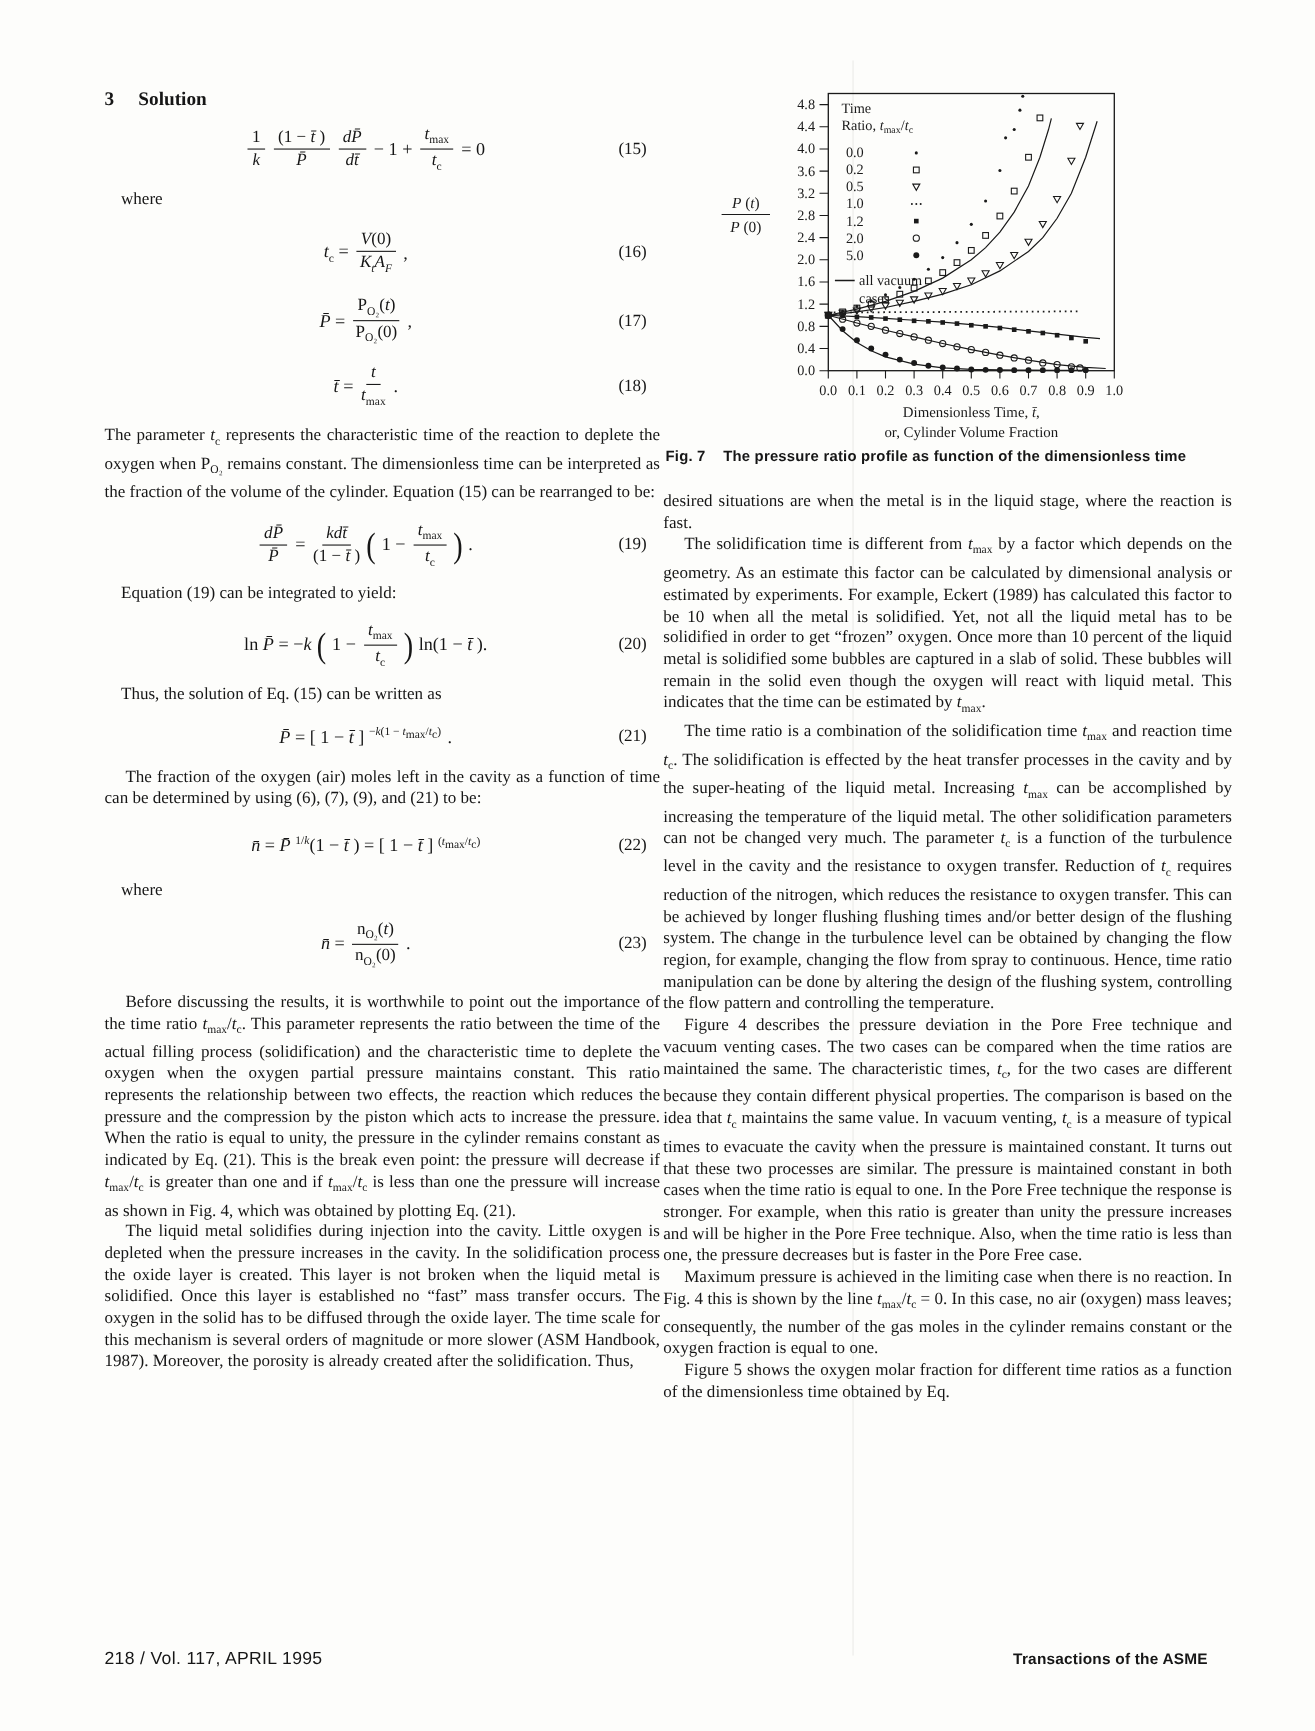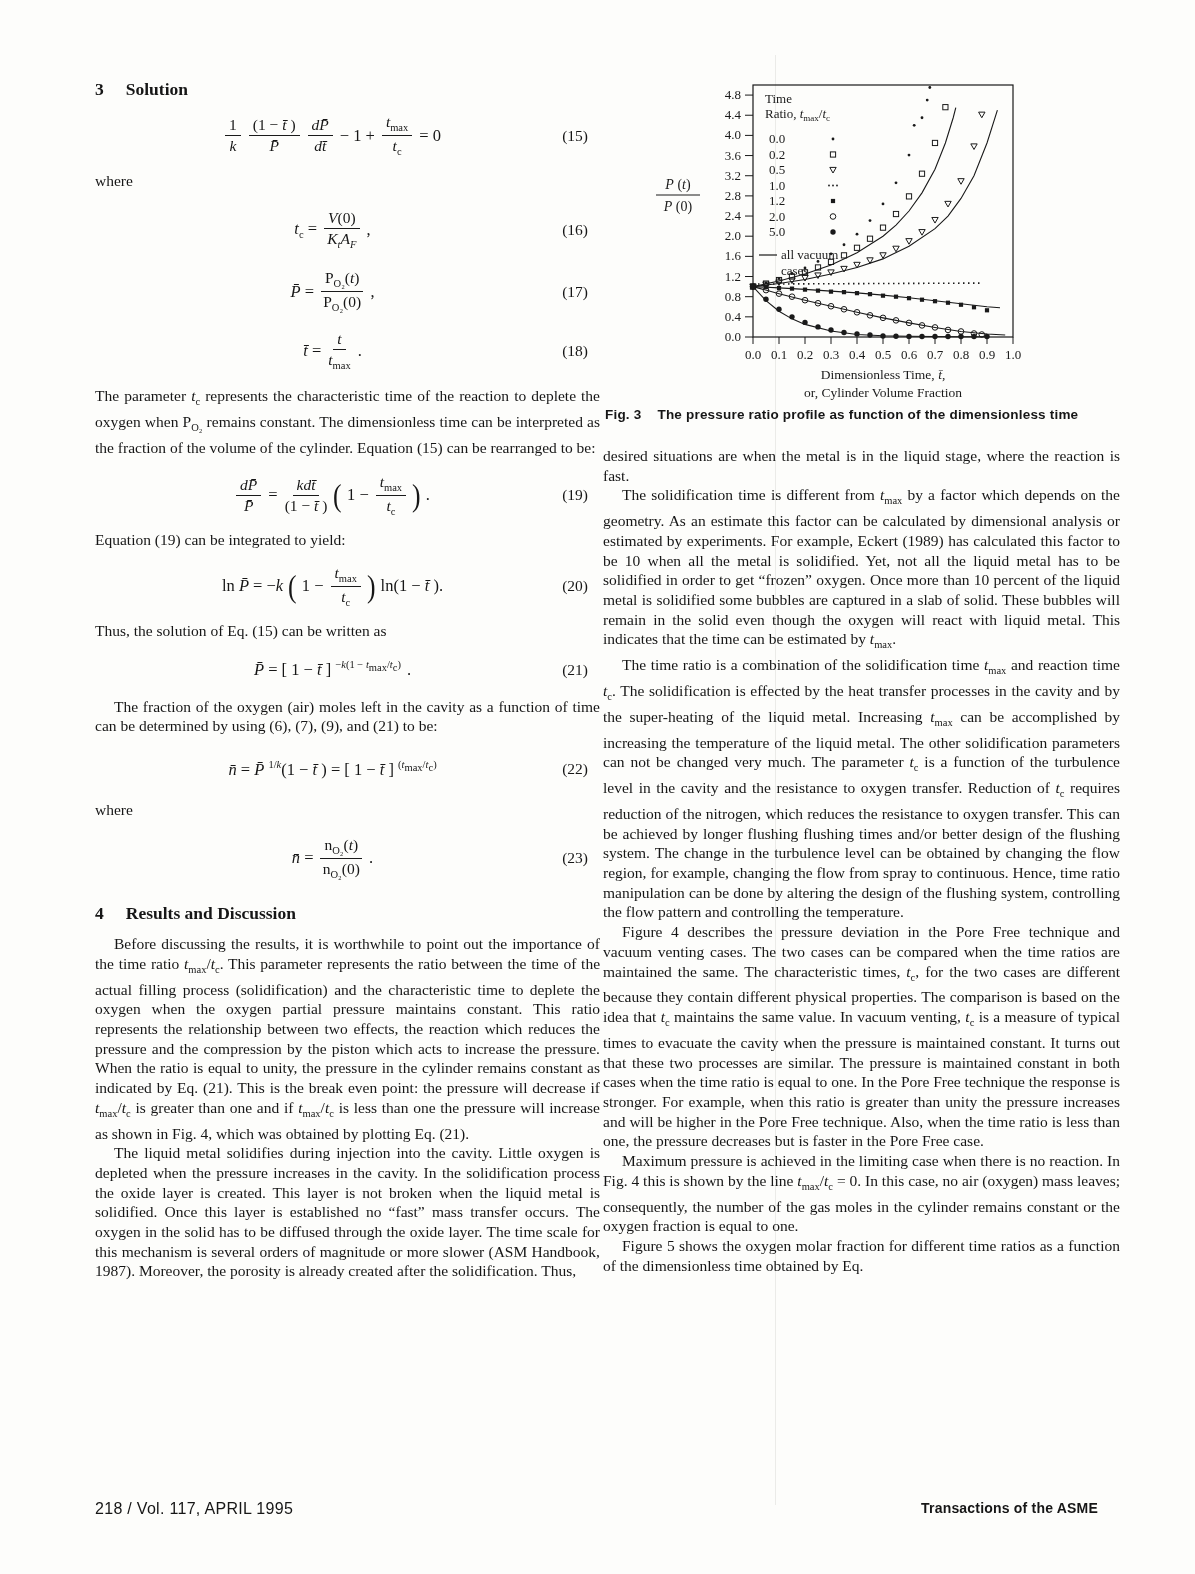--- a/index.html
+++ b/index.html
@@ -6,21 +6,21 @@
   #page{position:relative;width:1195px;height:1574px;background:#fdfdfb;color:#161616;
         font-family:"Liberation Serif",serif;overflow:hidden;}
   .gutter{position:absolute;left:775px;top:55px;width:1px;height:1450px;background:#ebebe8;}
   .col{position:absolute;top:75px;}
   #col-left{left:95px;width:505px;}
   #col-right{left:603px;width:517px;}
   .sechead{font-size:17.5px;font-weight:bold;margin:4px 0 10px 0;}
   .sechead .secnum{margin-right:22px;}
   .para{font-size:15.5px;line-height:19.7px;text-align:justify;margin:0;}
   .indent{text-indent:19px;}
-  .plain{font-size:15.5px;line-height:19.7px;margin:6px 0;}
+  .plain{font-size:15.5px;line-height:19.7px;margin:6px 15px;}
   sub{font-size:10.5px;} sup{font-size:10.5px;}
   
   .eq{display:flex;align-items:center;justify-content:center;position:relative;
       font-size:16.5px;margin:13px 30px 13px 0;min-height:34px;}
   .eq .tok{margin:0 3px;white-space:nowrap;}
   .frac{display:inline-flex;flex-direction:column;align-items:center;margin:0 4px;
         font-size:15.5px;line-height:1.15;text-align:center;}
   .frac .fn{border-bottom:1.2px solid #1a1a1a;padding:0 4px 1px 4px;}
   .frac .fd{padding-top:1px;}
   .bigp{font-size:32px;font-weight:400;line-height:1;margin:0 1px;transform:scaleX(.8);}
@@ -145,23 +145,20 @@
     <p class="plain">where</p>
     <div class="eq" style="margin:16px 30px 20px 0;">
         <span class="tok"><i>n̄</i> =</span>
         <span class="frac">
           <span class="fn">n<sub>O₂</sub>(<i>t</i>)</span>
           <span class="fd">n<sub>O₂</sub>(0)</span>
         </span>
         <span class="tok">.</span>
         <span class="eqnum">(23)</span>
       </div>
-    <div class="sechead" style="margin-top:22px;">
-      <span class="secnum">4</span><span>Results and Discussion</span>
-    </div>
     <p class="para indent">Before discussing the results, it is worthwhile to point out the importance of the time ratio <i>t</i><sub>max</sub>/<i>t</i><sub>c</sub>. This parameter represents the ratio between the time of the actual filling process (solidification) and the characteristic time to deplete the oxygen when the oxygen partial pressure maintains constant. This ratio represents the relationship between two effects, the reaction which reduces the pressure and the compression by the piston which acts to increase the pressure. When the ratio is equal to unity, the pressure in the cylinder remains constant as indicated by Eq. (21). This is the break even point: the pressure will decrease if <i>t</i><sub>max</sub>/<i>t</i><sub>c</sub> is greater than one and if <i>t</i><sub>max</sub>/<i>t</i><sub>c</sub> is less than one the pressure will increase as shown in Fig. 4, which was obtained by plotting Eq. (21).</p>
     <p class="para indent">The liquid metal solidifies during injection into the cavity. Little oxygen is depleted when the pressure increases in the cavity. In the solidification process the oxide layer is created. This layer is not broken when the liquid metal is solidified. Once this layer is established no “fast” mass transfer occurs. The oxygen in the solid has to be diffused through the oxide layer. The time scale for this mechanism is several orders of magnitude or more slower (ASM Handbook, 1987). Moreover, the porosity is already created after the solidification. Thus,</p>
   </div>
 
   <div id="col-right" class="col">
     <div id="figure">
       <svg id="chart-svg" width="517" height="322" viewBox="0 0 517 322">
           <rect x="150" y="4" width="260" height="252" fill="none" stroke="#1a1a1a" stroke-width="1.2"></rect>
           <line x1="142" y1="256" x2="150" y2="256" stroke="#1a1a1a" stroke-width="1"></line>
           <text x="138" y="260" font-family="&quot;Liberation Serif&quot;,serif" font-size="13px" fill="#1a1a1a" text-anchor="end">0.0</text>
@@ -347,21 +344,21 @@
           <rect x="227.9" y="117.9" width="4.2" height="4.2" fill="#1a1a1a"></rect>
           <text x="166" y="139.5" font-family="&quot;Liberation Serif&quot;,serif" font-size="13px" fill="#1a1a1a">2.0</text>
           <circle cx="230" cy="135.5" r="2.8" fill="none" stroke="#1a1a1a" stroke-width="1"></circle>
           <text x="166" y="155" font-family="&quot;Liberation Serif&quot;,serif" font-size="13px" fill="#1a1a1a">5.0</text>
           <circle cx="230" cy="151" r="2.7" fill="#1a1a1a"></circle>
           <line x1="156" y1="174" x2="174" y2="174" stroke="#1a1a1a" stroke-width="1.2"></line>
           <text x="178" y="178" font-family="&quot;Liberation Serif&quot;,serif" font-size="13px" fill="#1a1a1a">all vacuum</text>
           <text x="178" y="194" font-family="&quot;Liberation Serif&quot;,serif" font-size="13px" fill="#1a1a1a">cases</text>
         </svg>
       <div id="fig-caption">
-        <span class="cap-label">Fig. 3</span><span>The pressure ratio profile as function of the dimensionless time</span>
+        <span class="cap-label">Fig. 7</span><span>The pressure ratio profile as function of the dimensionless time</span>
       </div>
     </div>
     <p class="para rc-first">desired situations are when the metal is in the liquid stage, where the reaction is fast.</p>
     <p class="para indent">The solidification time is different from <i>t</i><sub>max</sub> by a factor which depends on the geometry. As an estimate this factor can be calculated by dimensional analysis or estimated by experiments. For example, Eckert (1989) has calculated this factor to be 10 when all the metal is solidified. Yet, not all the liquid metal has to be solidified in order to get “frozen” oxygen. Once more than 10 percent of the liquid metal is solidified some bubbles are captured in a slab of solid. These bubbles will remain in the solid even though the oxygen will react with liquid metal. This indicates that the time can be estimated by <i>t</i><sub>max</sub>.</p>
     <p class="para indent">The time ratio is a combination of the solidification time <i>t</i><sub>max</sub> and reaction time <i>t</i><sub>c</sub>. The solidification is effected by the heat transfer processes in the cavity and by the super-heating of the liquid metal. Increasing <i>t</i><sub>max</sub> can be accomplished by increasing the temperature of the liquid metal. The other solidification parameters can not be changed very much. The parameter <i>t</i><sub>c</sub> is a function of the turbulence level in the cavity and the resistance to oxygen transfer. Reduction of <i>t</i><sub>c</sub> requires reduction of the nitrogen, which reduces the resistance to oxygen transfer. This can be achieved by longer flushing flushing times and/or better design of the flushing system. The change in the turbulence level can be obtained by changing the flow region, for example, changing the flow from spray to continuous. Hence, time ratio manipulation can be done by altering the design of the flushing system, controlling the flow pattern and controlling the temperature.</p>
     <p class="para indent">Figure 4 describes the pressure deviation in the Pore Free technique and vacuum venting cases. The two cases can be compared when the time ratios are maintained the same. The characteristic times, <i>t</i><sub>c</sub>, for the two cases are different because they contain different physical properties. The comparison is based on the idea that <i>t</i><sub>c</sub> maintains the same value. In vacuum venting, <i>t</i><sub>c</sub> is a measure of typical times to evacuate the cavity when the pressure is maintained constant. It turns out that these two processes are similar. The pressure is maintained constant in both cases when the time ratio is equal to one. In the Pore Free technique the response is stronger. For example, when this ratio is greater than unity the pressure increases and will be higher in the Pore Free technique. Also, when the time ratio is less than one, the pressure decreases but is faster in the Pore Free case.</p>
     <p class="para indent">Maximum pressure is achieved in the limiting case when there is no reaction. In Fig. 4 this is shown by the line <i>t</i><sub>max</sub>/<i>t</i><sub>c</sub> = 0. In this case, no air (oxygen) mass leaves; consequently, the number of the gas moles in the cylinder remains constant or the oxygen fraction is equal to one.</p>
     <p class="para indent">Figure 5 shows the oxygen molar fraction for different time ratios as a function of the dimensionless time obtained by Eq.</p>
   </div>
 

